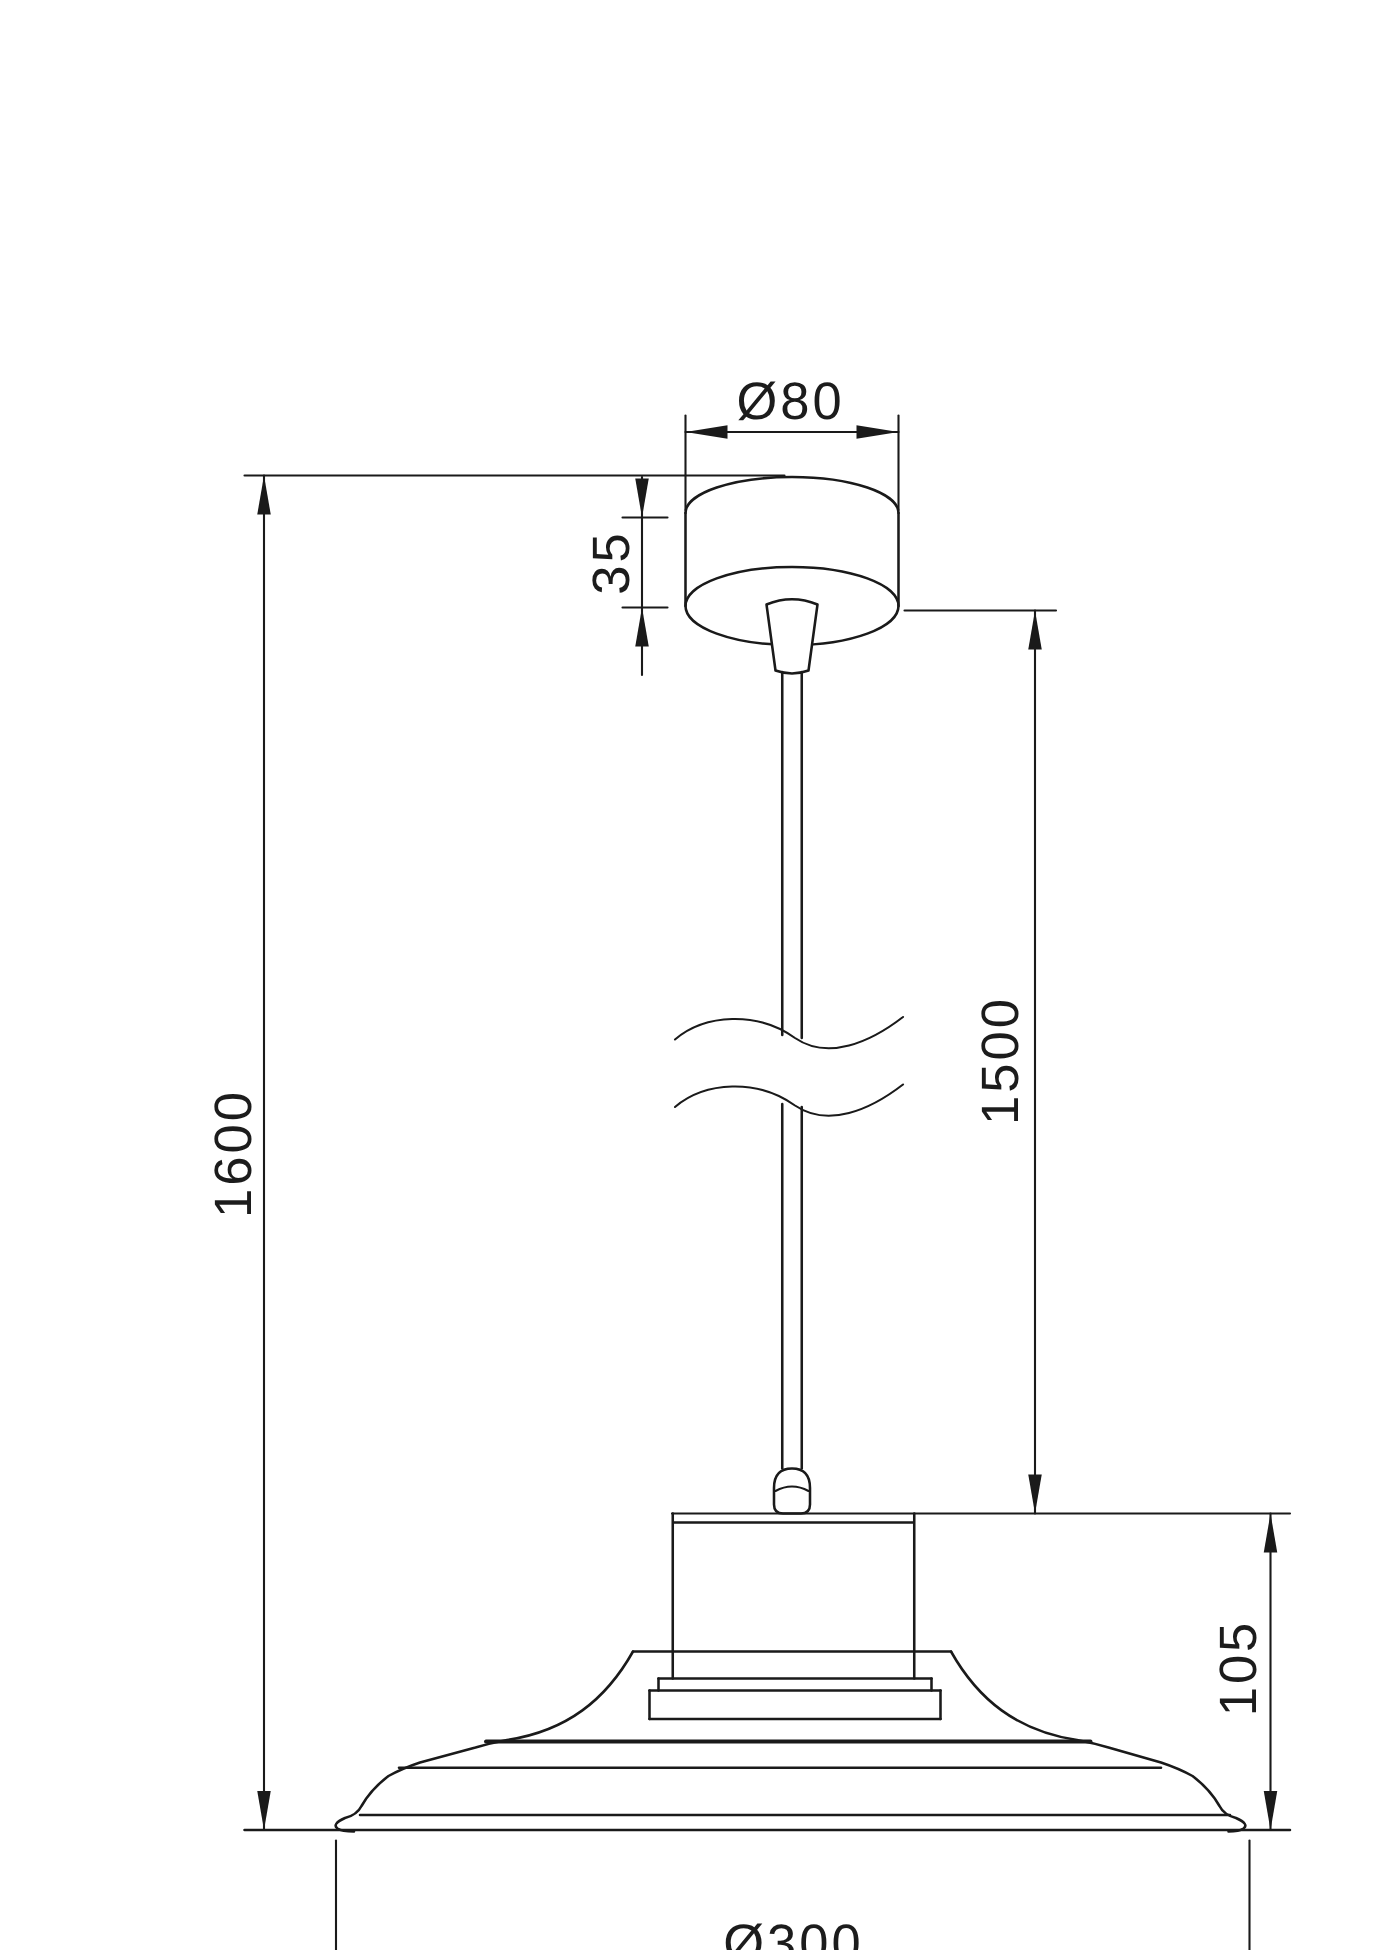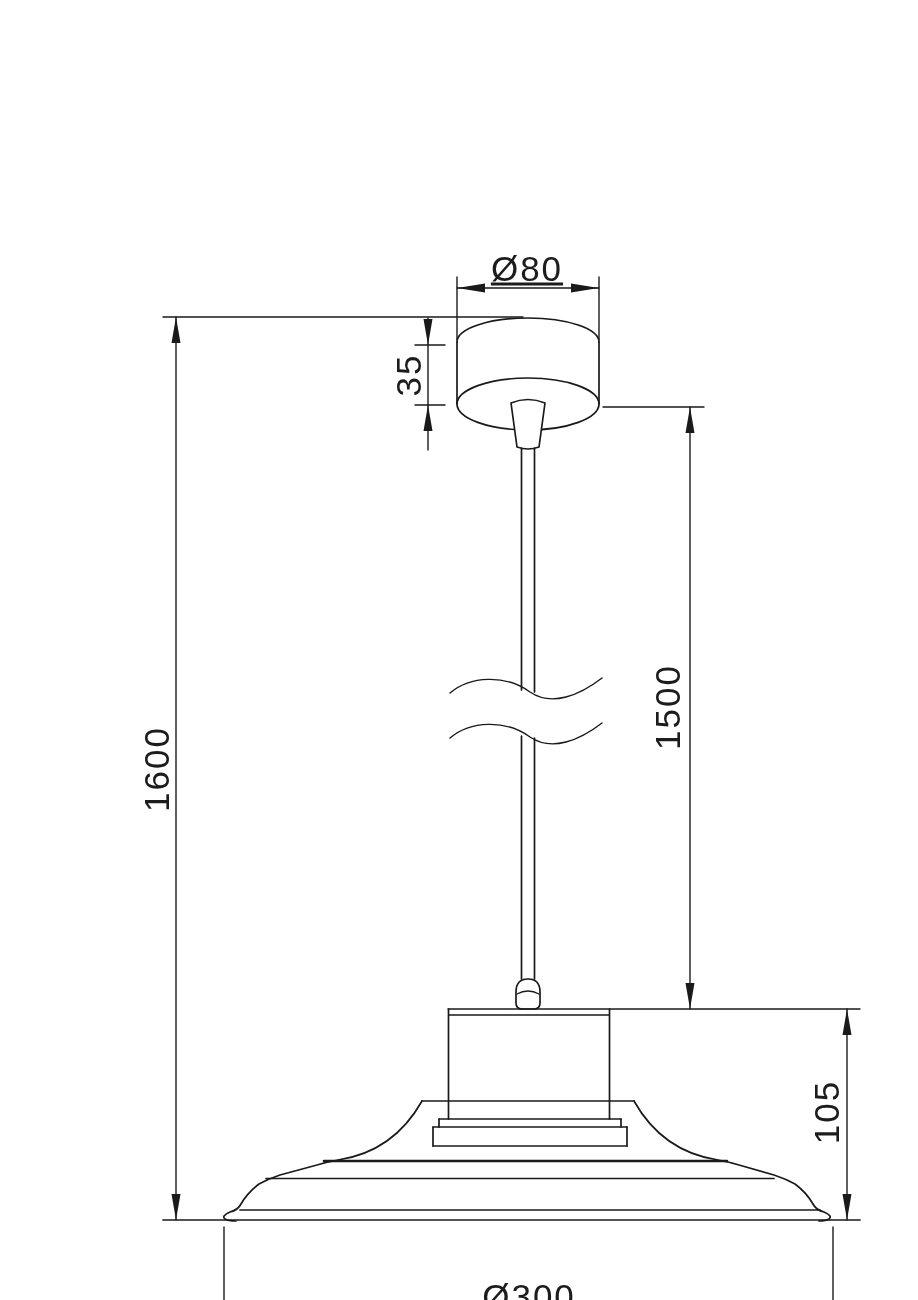--- a/index.html
+++ b/index.html
@@ -121,21 +121,21 @@
     <path class="ln" d="M163,1220 H860"></path>
 
     <path class="ln thin" d="M847,1009 V1220"></path>
     <path class="arrow" d="M847,1009 L842.5,1035 L851.5,1035 Z"></path>
     <path class="arrow" d="M847,1220 L842.5,1194 L851.5,1194 Z"></path>
 
     <path class="ln thin" d="M224,1227 V1300"></path>
     <path class="ln thin" d="M833,1227 V1300"></path>
   </svg>
 
-  <div class="dim-label" style="left:527px; top:268px;text-decoration:underline;">Ø80</div>
+  <div class="dim-label" style="left:527px; top:268px;">Ø80</div>
 
   <div class="dim-label vertical" style="left:408px; top:375px;">35</div>
 
   <div class="dim-label vertical" style="left:156px; top:769px;">1600</div>
 
   <div class="dim-label vertical" style="left:667px; top:707px;">1500</div>
 
   <div class="dim-label vertical" style="left:826px; top:1112px;">105</div>
 
   <div class="dim-label" style="left:529px; top:1272px;margin-top:24px;">Ø300</div>

